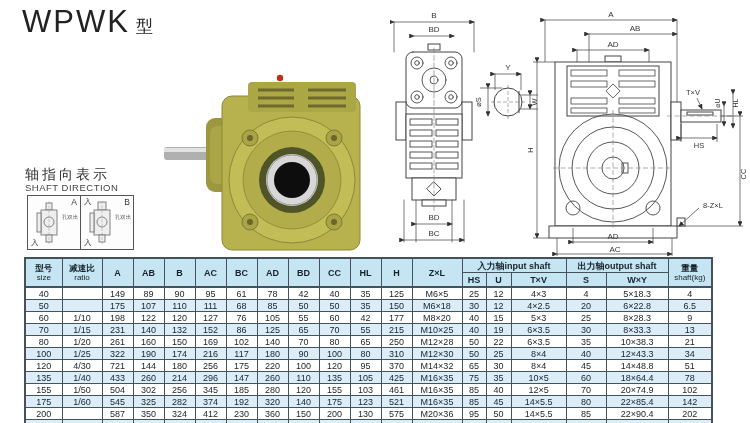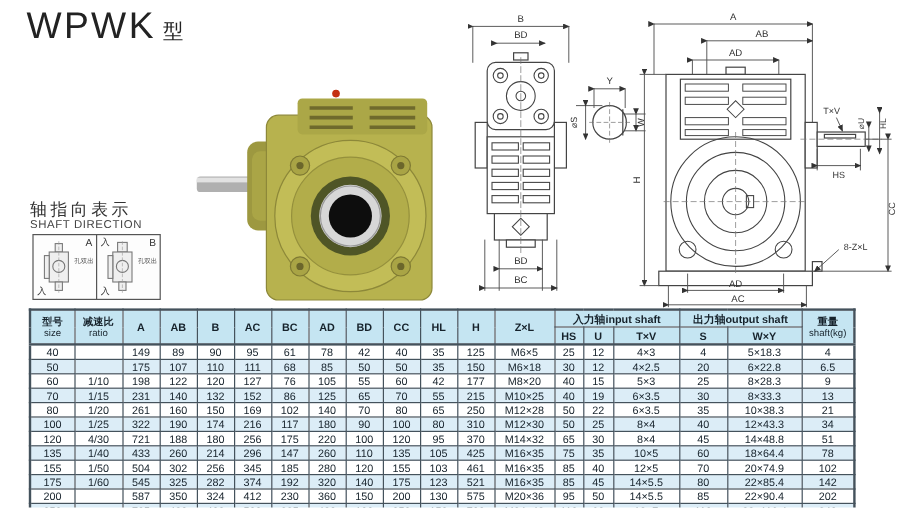--- a/index.html
+++ b/index.html
@@ -497,21 +497,21 @@
           <td>25</td>
           <td>8×4</td>
           <td>40</td>
           <td>12×43.3</td>
           <td>34</td>
         </tr>
         <tr>
           <td>120</td>
           <td>4/30</td>
           <td>721</td>
-          <td>188</td>
+          <td>144</td>
           <td>180</td>
           <td>256</td>
           <td>175</td>
           <td>220</td>
           <td>100</td>
           <td>120</td>
           <td>95</td>
           <td>370</td>
           <td>M14×32</td>
           <td>65</td>

